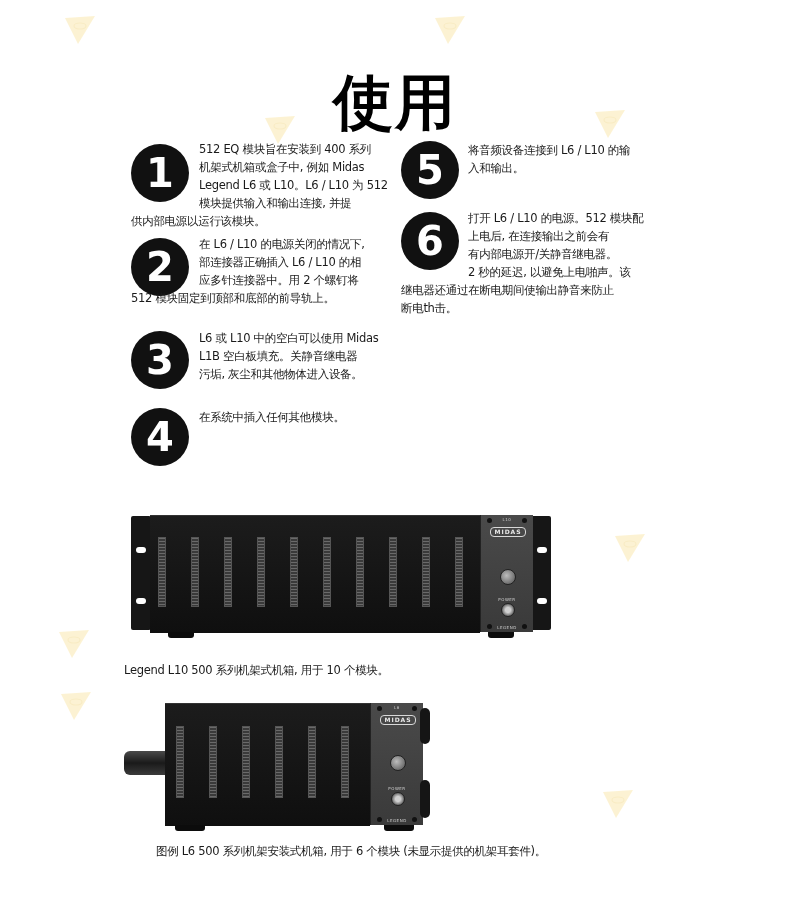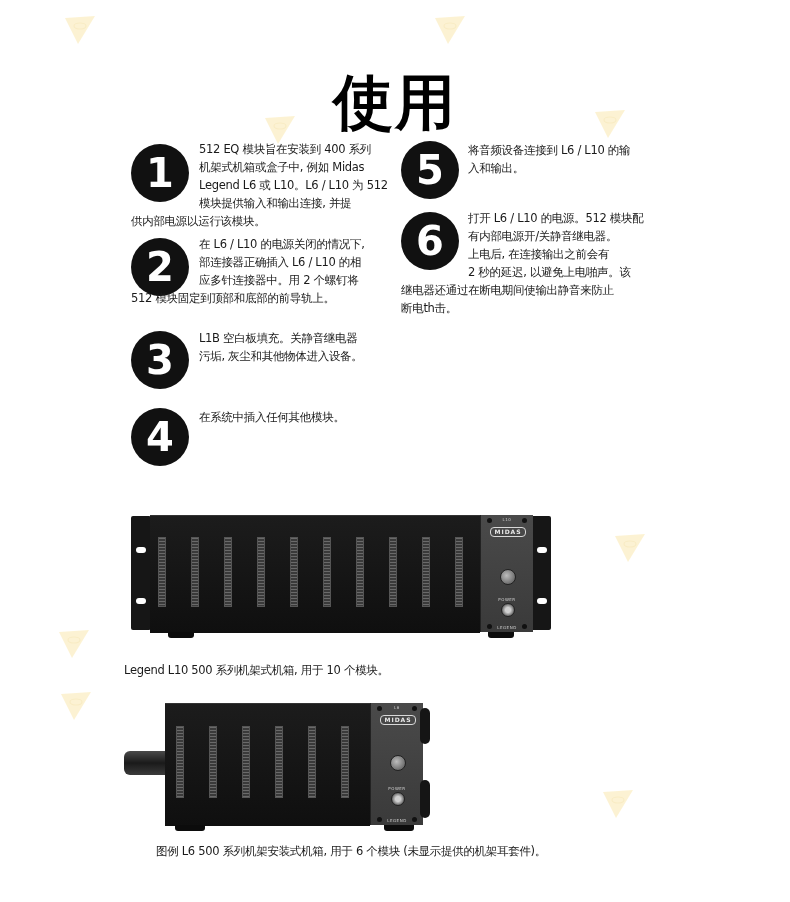--- a/index.html
+++ b/index.html
@@ -165,20 +165,21 @@
     <span class="ln">在 L6 / L10 的电源关闭的情况下,</span>
     <span class="ln">部连接器正确插入 L6 / L10 的相</span>
     <span class="ln">应多针连接器中。用 2 个螺钉将</span>
     <span class="ln out">512 模块固定到顶部和底部的前导轨上。</span>
   </div>
 </div>
 
 <div>
   <div class="step-badge" style="left:131px;top:331px;">3</div>
   <div class="step-text" style="left:199px;top:329px;">
+    <span class="ln">L6 或 L10 中的空白可以使用 Midas</span>
     <span class="ln">L1B 空白板填充。关静音继电器</span>
     <span class="ln">污垢, 灰尘和其他物体进入设备。</span>
   </div>
 </div>
 
 <div>
   <div class="step-badge" style="left:131px;top:408px;">4</div>
   <div class="step-text" style="left:199px;top:408px;">
     <span class="ln">在系统中插入任何其他模块。</span>
   </div>
@@ -189,22 +190,22 @@
   <div class="step-text" style="left:468px;top:141px;">
     <span class="ln">将音频设备连接到 L6 / L10 的输</span>
     <span class="ln">入和输出。</span>
   </div>
 </div>
 
 <div>
   <div class="step-badge" style="left:401px;top:212px;">6</div>
   <div class="step-text" style="left:468px;top:209px;">
     <span class="ln">打开 L6 / L10 的电源。512 模块配</span>
+    <span class="ln">上电后, 在连接输出之前会有</span>
     <span class="ln">有内部电源开/关静音继电器。</span>
-    <span class="ln">上电后, 在连接输出之前会有</span>
     <span class="ln">2 秒的延迟, 以避免上电啪声。该</span>
     <span class="ln out" style="margin-left:-67px">继电器还通过在断电期间使输出静音来防止</span>
     <span class="ln out" style="margin-left:-67px">断电th击。</span>
   </div>
 </div>
 
 <div class="chassis" style="left:0;top:0;">
   <div class="ear" style="left:131px;top:516px;width:20px;height:114px;">
     <div class="hole" style="left:5px;top:31px;"></div>
     <div class="hole" style="left:5px;top:82px;"></div>

